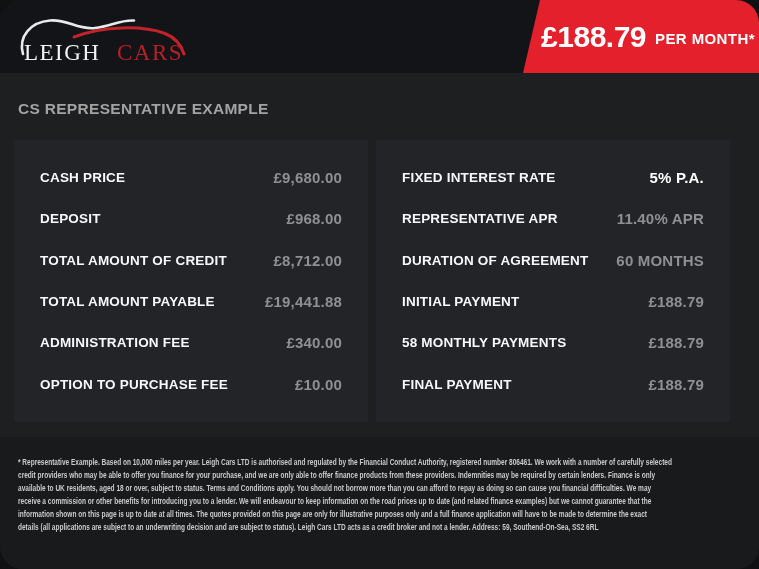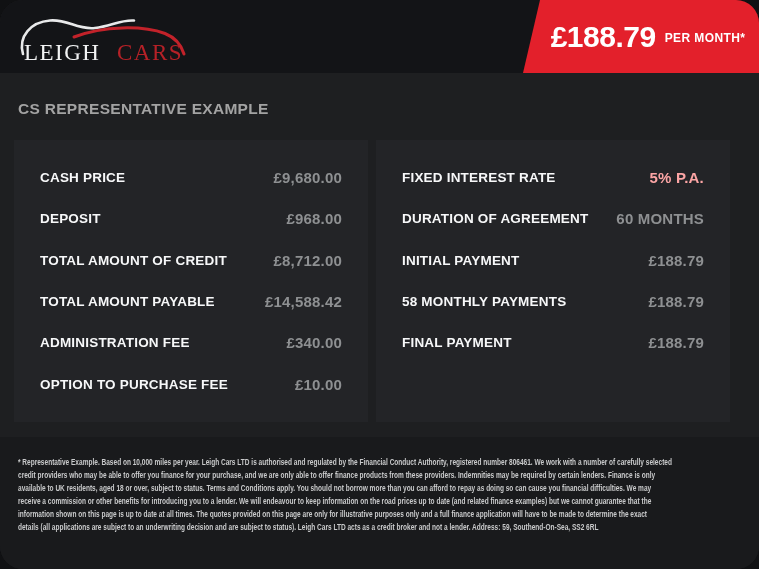--- a/index.html
+++ b/index.html
@@ -42,21 +42,21 @@
     padding-left: 14px;
   }
   .banner-amount {
     color: #ffffff;
     font-size: 30px;
     font-weight: 700;
     letter-spacing: -0.5px;
   }
   .banner-period {
     color: #ffffff;
-    font-size: 12px;
+    font-size: 15px;
     font-weight: 700;
     letter-spacing: 0.4px;
     margin-top: 3px;
   }
 
   
   .heading {
     position: absolute;
     left: 18px; top: 100px;
     color: #a3a3a3;
@@ -92,21 +92,21 @@
     white-space: nowrap;
   }
   .row .value {
     color: #8e9092;
     font-size: 15px;
     font-weight: 700;
     letter-spacing: 0.2px;
     white-space: nowrap;
     text-align: right;
   }
-  .panel-right .row:first-child .value { color: #fca5a5; }
+  .panel-right .row:first-child .value { color: #ffffff; }
 
   
   .footer {
     position: absolute;
     left: 0; right: 0; top: 437px; bottom: 0;
     background: #191a1c;
     padding: 19px 34px 0 18px;
   }
   .fineprint-line {
     color: #c9cacb;
@@ -152,36 +152,40 @@
       <div class="row">
         <span class="label">DEPOSIT</span>
         <span class="value">£968.00</span>
       </div>
       <div class="row">
         <span class="label">TOTAL AMOUNT OF CREDIT</span>
         <span class="value">£8,712.00</span>
       </div>
       <div class="row">
         <span class="label">TOTAL AMOUNT PAYABLE</span>
-        <span class="value">£14,588.42</span>
+        <span class="value">£19,441.88</span>
       </div>
       <div class="row">
         <span class="label">ADMINISTRATION FEE</span>
         <span class="value">£340.00</span>
       </div>
       <div class="row">
         <span class="label">OPTION TO PURCHASE FEE</span>
         <span class="value">£10.00</span>
       </div>
     </div>
 
     <div class="panel panel-right">
       <div class="row">
         <span class="label">FIXED INTEREST RATE</span>
         <span class="value">5% P.A.</span>
+      </div>
+      <div class="row">
+        <span class="label">REPRESENTATIVE APR</span>
+        <span class="value">11.40% APR</span>
       </div>
       <div class="row">
         <span class="label">DURATION OF AGREEMENT</span>
         <span class="value">60 MONTHS</span>
       </div>
       <div class="row">
         <span class="label">INITIAL PAYMENT</span>
         <span class="value">£188.79</span>
       </div>
       <div class="row">

